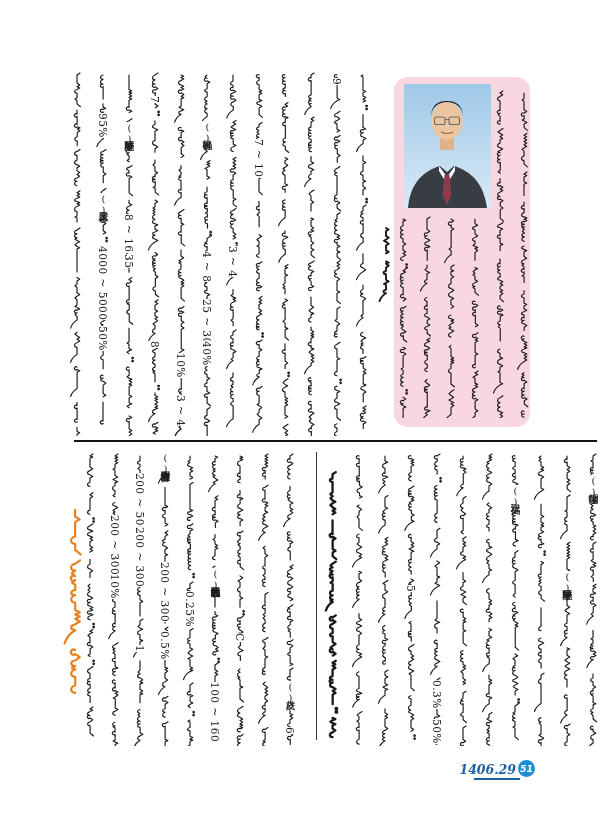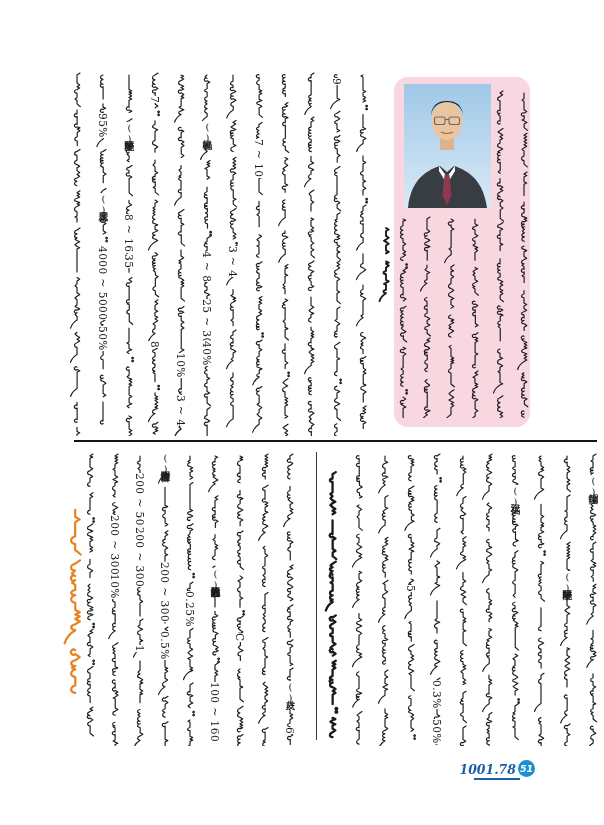--- a/index.html
+++ b/index.html
@@ -213,18 +213,18 @@
       <span class="tok tok-cjk" style="left: 508px; top: 485px;">(福美双)</span>
       <span class="tok tok-cjk" style="left: 560px; top: 571px;">(苯醚甲环唑)</span>
       <span class="tok tok-cjk" style="left: 586px; top: 475px;">(噻菌铜)</span>
     </div>
 
   <div id="divider" style="left: 74px; top: 440px; width: 523px;"></div>
 
   <div id="col-rule" style="left: 316px; top: 452px; height: 288px;"></div>
 
   <div id="page-footer">
-    <span id="issue-number" style="color: rgb(29, 95, 166);">1001.78</span>
+    <span id="issue-number" style="color: rgb(29, 95, 166);">1406.29</span>
     <span id="issue-underline" style="background: rgb(29, 95, 166);"></span>
     <span id="page-badge" style="background: rgb(26, 143, 209); font-style: italic;">51</span>
   </div>
 
 </div>
 
 </body></html>

